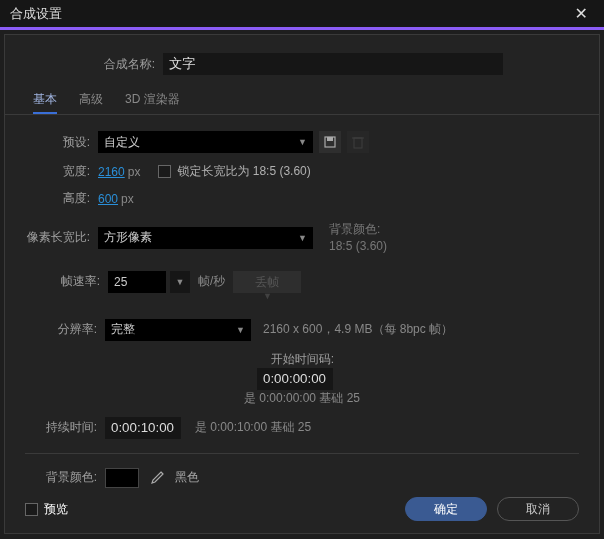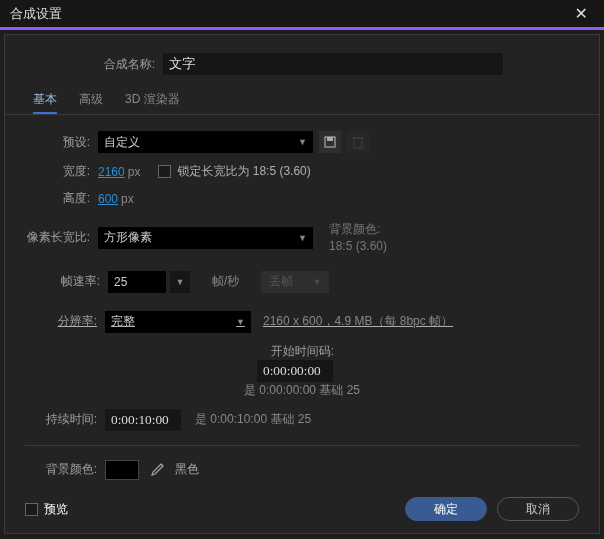--- a/index.html
+++ b/index.html
@@ -119,43 +119,43 @@
   flex-shrink: 0;
 }
 .lock-group { margin-left: 18px; display: flex; align-items: center; }
 .aspect-row .label { width: 73px; }
 .aspect-info {
   margin-left: 16px;
   color: #777;
   line-height: 1.4;
 }
 .fps-row .label { width: 73px; margin-left: 10px; }
-.fps-slash { margin: 0 22px; color: #888; }
+.fps-slash { margin: 0 8px; color: #888; }
 .drop-frame {
   background: #2e2e2e;
   color: #555;
   padding: 3px 8px;
   height: 22px;
   display: flex;
   align-items: center;
   width: 68px;
   justify-content: space-between;
+  flex-direction: column;
 }
 .res-row .label { width: 80px; }
 .res-info { margin-left: 12px; color: #888; }
 .time-row .label { width: 80px; }
 .time-input {
   background: #161616;
   color: #ddd;
   border: none;
   padding: 3px 6px;
   width: 76px;
   height: 22px;
   margin-right: 14px;
-  font-family: Liberation Serif, serif;
 }
 .time-base { color: #888; }
 .divider {
   border-top: 1px solid #3a3a3a;
   margin: 14px 0;
 }
 .bg-row .label { width: 80px; }
 .color-swatch {
   width: 34px;
   height: 20px;
@@ -272,21 +272,21 @@
       <div style="width:20px;height:22px;background:#161616;margin-left:4px;display:flex;align-items:center;justify-content:center;">
         <span class="chevron">▼</span>
       </div>
       <span class="fps-slash">帧/秒</span>
       <div class="drop-frame">
         <span>丢帧</span>
         <span class="chevron" style="opacity:0.3">▼</span>
       </div>
     </div>
 
-    <div class="row res-row" style="margin-top:18px;text-decoration:underline;">
+    <div class="row res-row" style="margin-top:26px;">
       <span class="label">分辨率:</span>
       <div class="select select-mid">
         <span>完整</span>
         <span class="chevron">▼</span>
       </div>
       <span class="res-info">2160 x 600，4.9 MB（每 8bpc 帧）</span>
     </div>
 
     <div class="row time-row" style="margin-top:10px;flex-direction:column;">
       <span class="label">开始时间码:</span>

